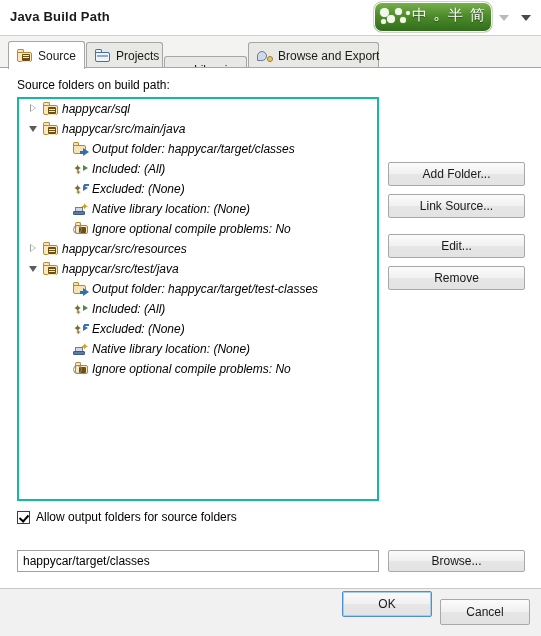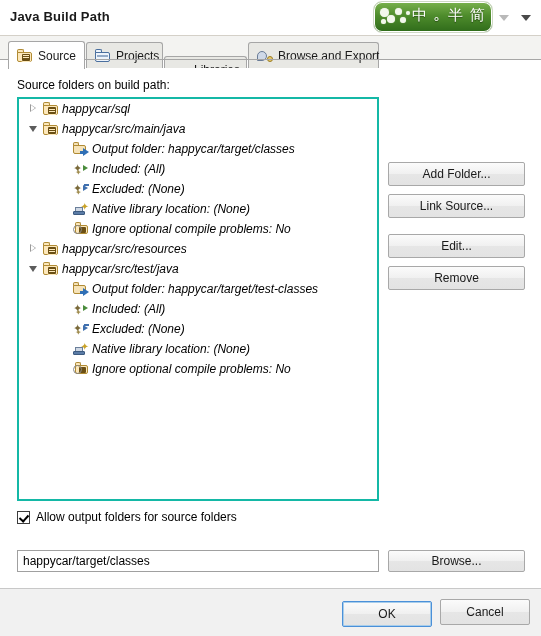--- a/index.html
+++ b/index.html
@@ -70,21 +70,21 @@
     width: 0; height: 0;
     border-left: 5px solid transparent;
     border-right: 5px solid transparent;
   }
   .caret-1 { left: 499px; border-top: 6px solid #b9b9b9; }
   .caret-2 { left: 521px; border-top: 6px solid #4a4a4a; }
 
   
   .tabstrip {
     position: absolute; left: 0; top: 36px;
-    width: 541px; height: 24px;
+    width: 541px; height: 32px;
     background: #f3f3f1;
   }
   .tabstrip .baseline {
     position: absolute; left: 0; bottom: 0; width: 541px;
     height: 1px; background: #a6a6a6;
   }
   .tab {
     position: absolute; top: 5px; height: 27px;
     box-sizing: border-box;
     background: #e8e8e4;
@@ -592,15 +592,15 @@
     <span class="chk-label">Allow output folders for source folders</span>
   </div>
 
 
   <div class="out-field">happycar/target/classes</div>
 
   <div class="btn" style="left:388px; top:482px; width:137px; height:22px;">Browse...</div>
 </div>
 
 <div class="footer">
-  <div class="btn default-btn" style="left:342px; top:12px; width:90px; height:26px;">OK</div>
+  <div class="btn default-btn" style="left:342px; top:2px; width:90px; height:26px;">OK</div>
   <div class="btn" style="left:440px; top:10px; width:90px; height:26px;">Cancel</div>
 </div>
 
 </body></html>

